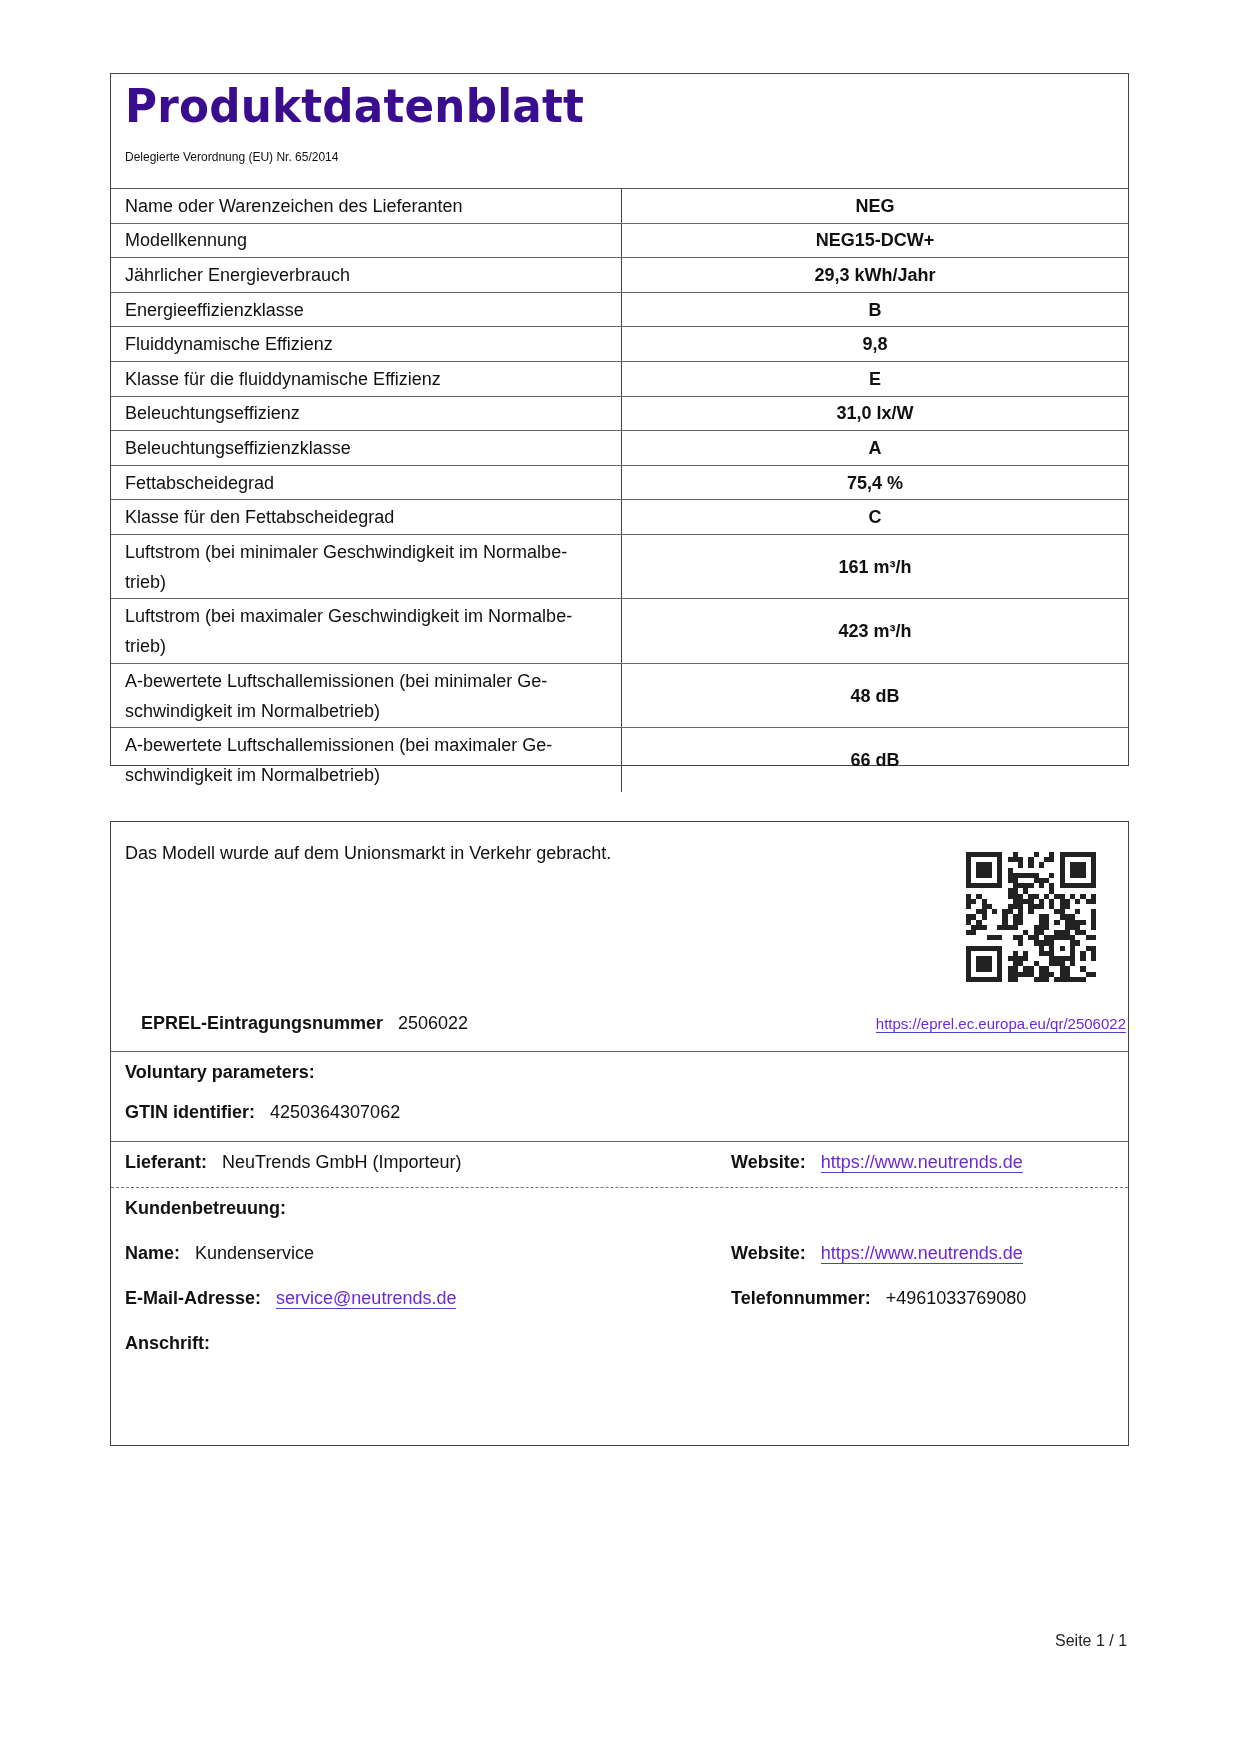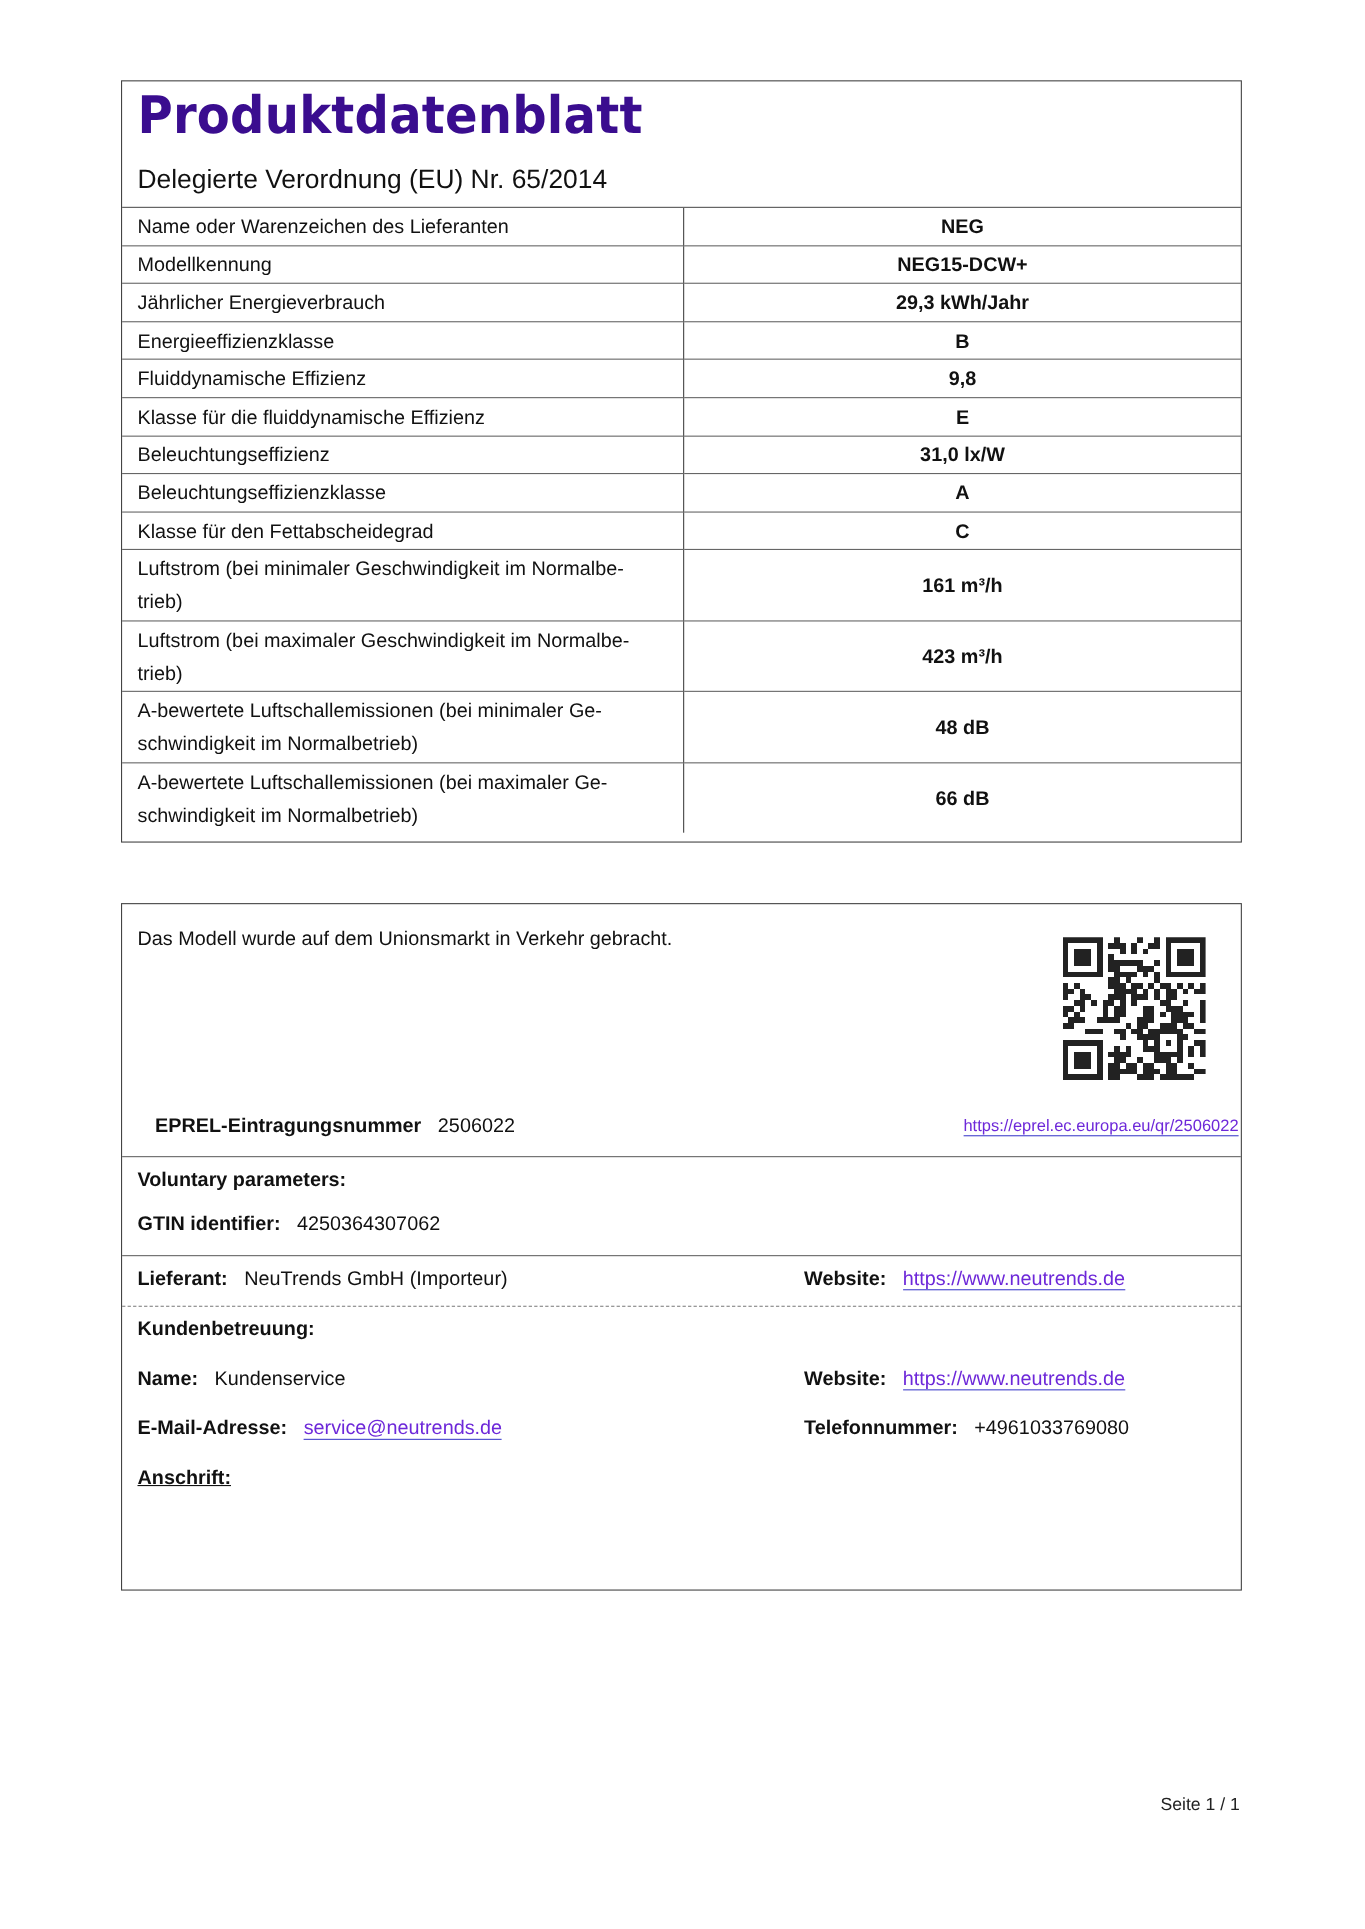--- a/index.html
+++ b/index.html
@@ -2,21 +2,21 @@
 <html><head>
 <meta charset="utf-8">
 <style>
   html, body { margin: 0; padding: 0; background: #ffffff; }
   body { width: 1241px; height: 1754px; position: relative; font-family: "Liberation Sans", sans-serif; color: #111; overflow: hidden; }
   .box { position: absolute; left: 110px; width: 1019px; border: 1.5px solid #444; box-sizing: border-box; }
   #box1 { top: 73px; height: 693px; }
   #box2 { top: 821px; height: 625px; }
   .hdr { height: 114px; border-bottom: 1.5px solid #555; position: relative; }
   .title { position: absolute; left: 14px; top: 4px; font-size: 47px; font-weight: bold; color: #3a0d8f; letter-spacing: 0.2px; font-family: "DejaVu Sans", sans-serif; transform: scaleX(0.93); transform-origin: left; }
-  .subtitle { position: absolute; left: 14px; top: 76px; font-size: 24px; color: #111; }
+  .subtitle { position: absolute; left: 14px; top: 76px; font-size: 12px; color: #111; }
   table.spec { width: 100%; border-collapse: collapse; table-layout: fixed; }
   table.spec td { border-bottom: 1.5px solid #666; font-size: 18px; vertical-align: middle; padding: 0 14px; line-height: 30px; }
   table.spec tr:last-child td { border-bottom: none; }
   table.spec td.lbl { width: 482px; border-right: 1.5px solid #444; }
   table.spec td.val { text-align: center; font-weight: bold; }
   table.spec tr.short td { height: 33.6px; }
   table.spec tr.tall td { height: 63.5px; }
   .sec { position: relative; box-sizing: border-box; border-bottom: 1.5px solid #666; }
   .sec.dashed { border-bottom: 1.5px dashed #777; }
   .sec.last { border-bottom: none; }
@@ -60,20 +60,24 @@
           <td class="lbl">Klasse für die fluiddynamische Effizienz</td>
           <td class="val">E</td>
         </tr>
         <tr class="short">
           <td class="lbl">Beleuchtungseffizienz</td>
           <td class="val">31,0 lx/W</td>
         </tr>
         <tr class="short">
           <td class="lbl">Beleuchtungseffizienzklasse</td>
           <td class="val">A</td>
+        </tr>
+        <tr class="short">
+          <td class="lbl">Fettabscheidegrad</td>
+          <td class="val">75,4 %</td>
         </tr>
         <tr class="short">
           <td class="lbl">Klasse für den Fettabscheidegrad</td>
           <td class="val">C</td>
         </tr>
         <tr class="tall">
           <td class="lbl">Luftstrom (bei minimaler Geschwindigkeit im Normalbe-trieb)</td>
           <td class="val">161 m³/h</td>
         </tr>
         <tr class="tall">
@@ -358,17 +362,17 @@
       <a class="lnk">https://www.neutrends.de</a>
     </div>
     <div class="txt" style="left:14px;top:100px;">
       <span class="b">E-Mail-Adresse:</span>&nbsp;&nbsp;
       <a class="lnk">service@neutrends.de</a>
     </div>
     <div class="txt" style="left:620px;top:100px;">
       <span class="b">Telefonnummer:</span>&nbsp;&nbsp;
       <span>+4961033769080</span>
     </div>
-    <div class="txt b" style="left:14px;top:145px;text-decoration:underline;">Anschrift:</div>
+    <div class="txt b" style="left:14px;top:145px;">Anschrift:</div>
   </div>
 </div>
 
 <div class="footer">Seite 1 / 1</div>
 
 </body></html>

